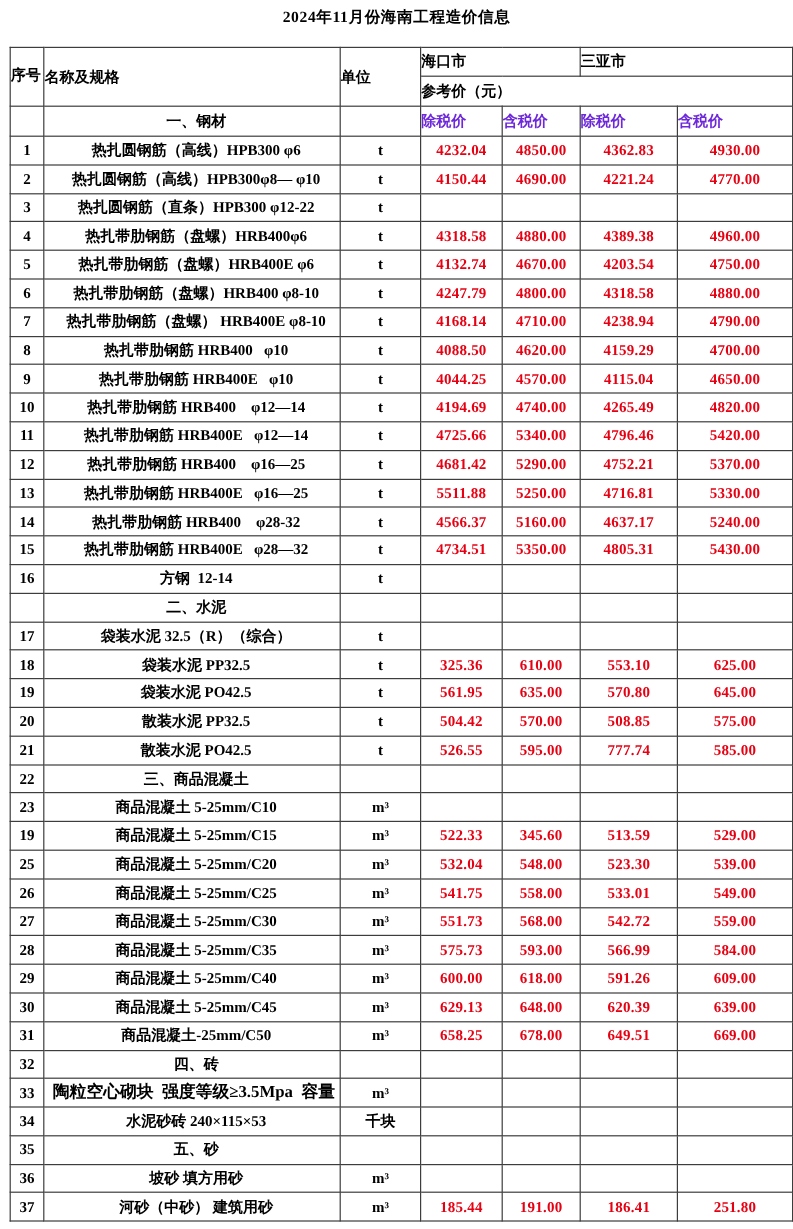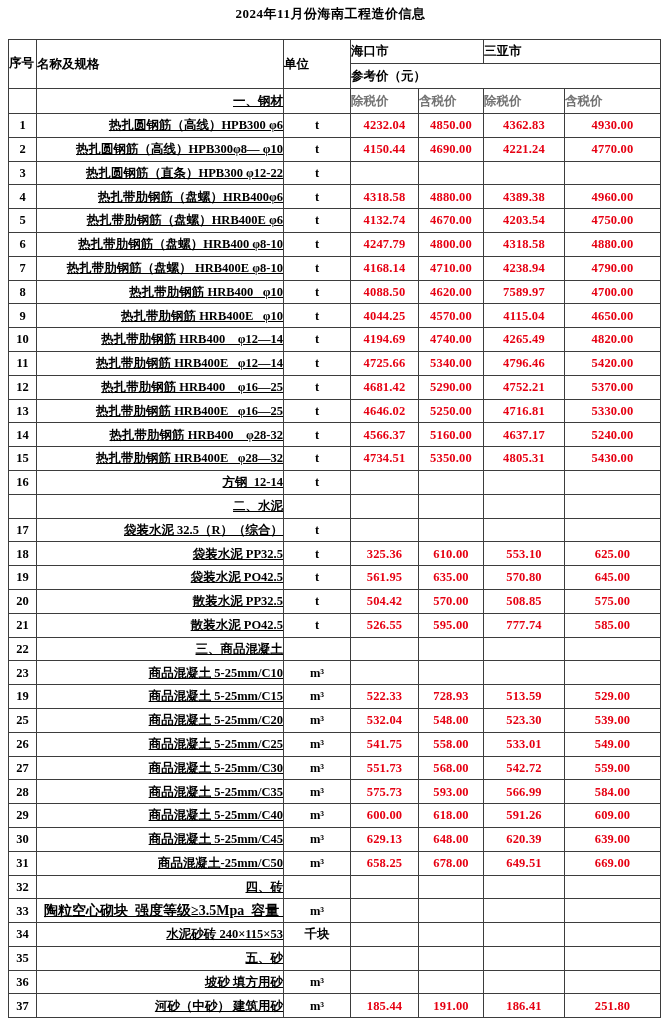--- a/index.html
+++ b/index.html
@@ -33,29 +33,28 @@
   }
   
   tr.hrow1{height:24px;}
   tr.hrow2{height:25px;}
   tr.hrow3{height:25px;}
   th.no-head{
     width:28px;font-size:12.5px;font-weight:bold;
     word-break:break-all;line-height:1.75;
   }
   th{font-weight:bold;text-align:left;font-size:13px;}
-  .red{color:#737373;}
+  .red{color:#6d28d9;}
   
   tbody tr{height:23.8px;}
   td.c-no{text-align:center;font-size:12.5px;}
   td.c-name{
-    text-align:right;padding-left:7px;
+    text-align:center;padding-left:7px;
     white-space:pre;
     font-size:12.5px;
-    text-decoration:underline;
   }
   td.c-name.small{font-size:14px;}
   td.c-unit{text-align:center;font-size:12.5px;}
   td.c-price{
     text-align:center;
     color:#e60012;
     font-size:12.5px;
     letter-spacing:0.2px;
   }
 </style>
@@ -160,21 +159,21 @@
       <td class="c-price">4710.00</td>
       <td class="c-price">4238.94</td>
       <td class="c-price">4790.00</td>
     </tr>
         <tr>
       <td class="c-no">8</td>
       <td class="c-name">热扎带肋钢筋 HRB400   φ10</td>
       <td class="c-unit">t</td>
       <td class="c-price">4088.50</td>
       <td class="c-price">4620.00</td>
-      <td class="c-price">7589.97</td>
+      <td class="c-price">4159.29</td>
       <td class="c-price">4700.00</td>
     </tr>
         <tr>
       <td class="c-no">9</td>
       <td class="c-name">热扎带肋钢筋 HRB400E   φ10</td>
       <td class="c-unit">t</td>
       <td class="c-price">4044.25</td>
       <td class="c-price">4570.00</td>
       <td class="c-price">4115.04</td>
       <td class="c-price">4650.00</td>
@@ -203,21 +202,21 @@
       <td class="c-unit">t</td>
       <td class="c-price">4681.42</td>
       <td class="c-price">5290.00</td>
       <td class="c-price">4752.21</td>
       <td class="c-price">5370.00</td>
     </tr>
         <tr>
       <td class="c-no">13</td>
       <td class="c-name">热扎带肋钢筋 HRB400E   φ16—25</td>
       <td class="c-unit">t</td>
-      <td class="c-price">4646.02</td>
+      <td class="c-price">5511.88</td>
       <td class="c-price">5250.00</td>
       <td class="c-price">4716.81</td>
       <td class="c-price">5330.00</td>
     </tr>
         <tr>
       <td class="c-no">14</td>
       <td class="c-name">热扎带肋钢筋 HRB400    φ28-32</td>
       <td class="c-unit">t</td>
       <td class="c-price">4566.37</td>
       <td class="c-price">5160.00</td>
@@ -312,21 +311,21 @@
       <td class="c-price"></td>
       <td class="c-price"></td>
       <td class="c-price"></td>
       <td class="c-price"></td>
     </tr>
         <tr>
       <td class="c-no">19</td>
       <td class="c-name">商品混凝土 5-25mm/C15</td>
       <td class="c-unit">m³</td>
       <td class="c-price">522.33</td>
-      <td class="c-price">728.93</td>
+      <td class="c-price">345.60</td>
       <td class="c-price">513.59</td>
       <td class="c-price">529.00</td>
     </tr>
         <tr>
       <td class="c-no">25</td>
       <td class="c-name">商品混凝土 5-25mm/C20</td>
       <td class="c-unit">m³</td>
       <td class="c-price">532.04</td>
       <td class="c-price">548.00</td>
       <td class="c-price">523.30</td>

